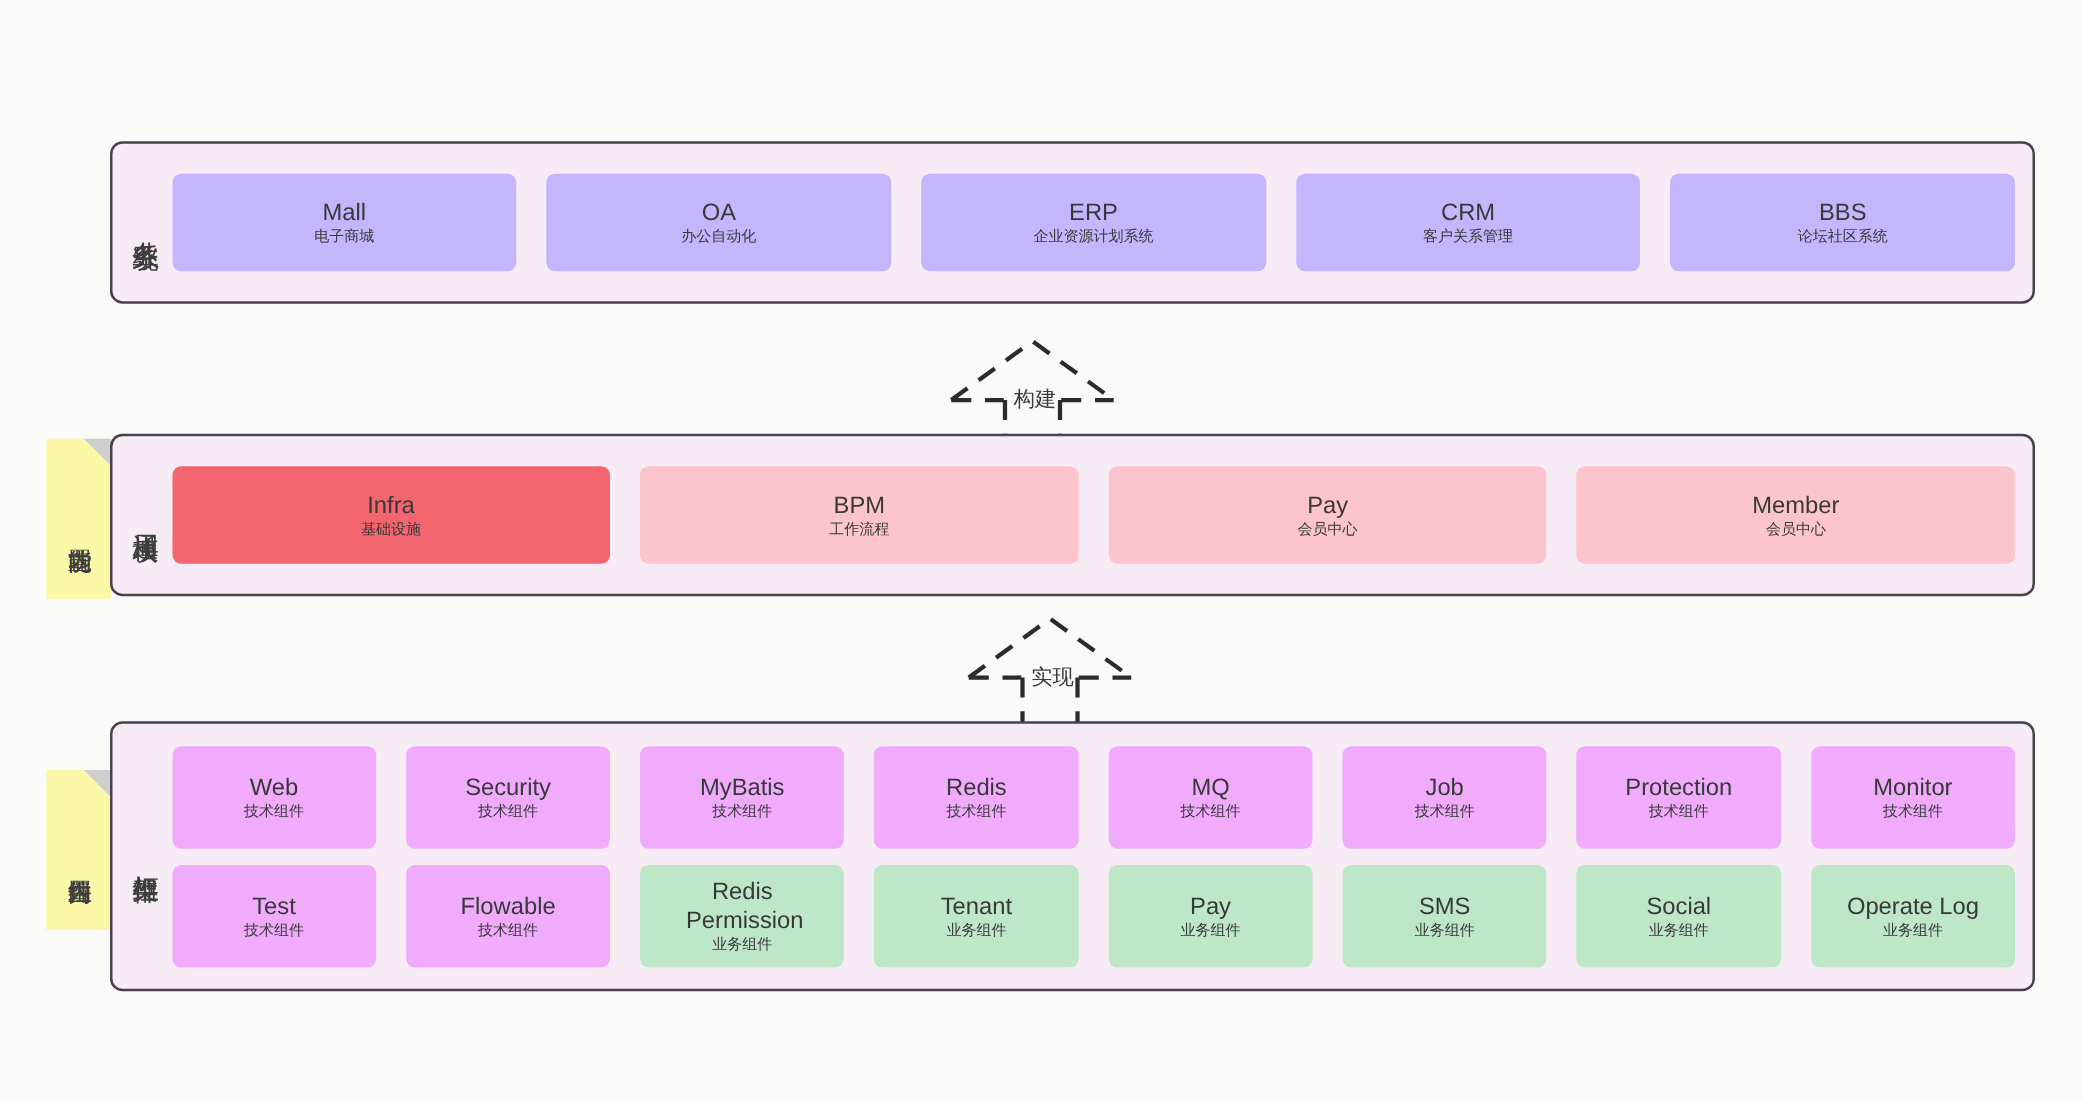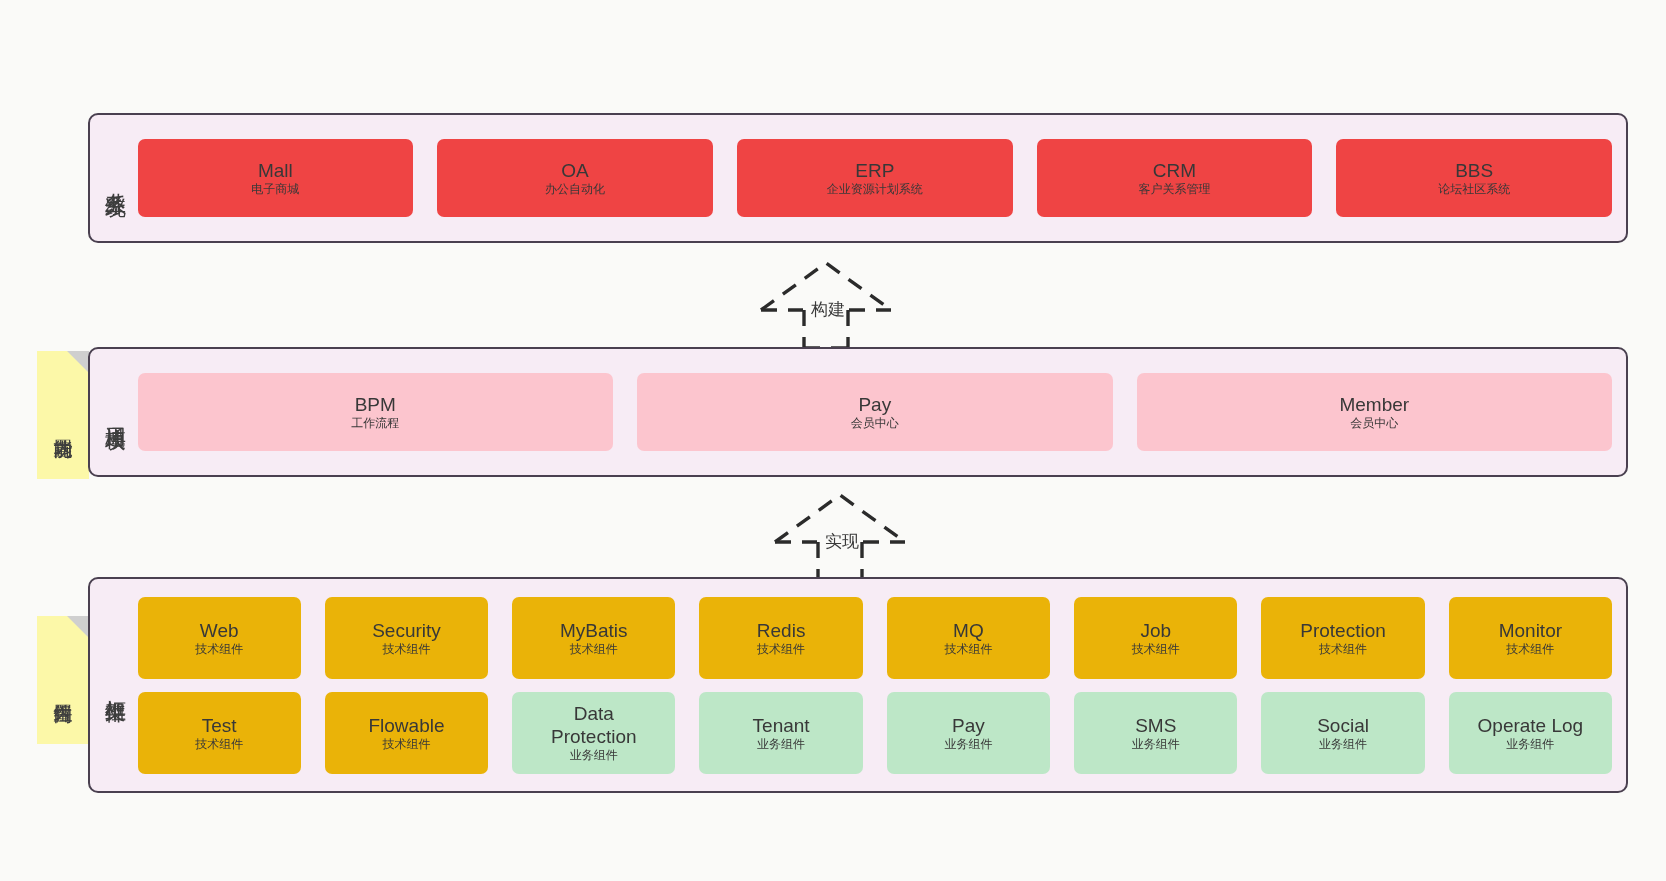--- a/index.html
+++ b/index.html
@@ -74,24 +74,24 @@
   }
   .node .n-en {
     font-size: 19px;
     color: #383838;
   }
   .node .n-cn {
     font-size: 12px;
     color: #383838;
   }
 
-  .t-blue       { background: #ef4444; }
+  .t-blue       { background: #c4b5fd; }
   .t-red        { background: #f4666f; }
   .t-pink       { background: #fcc5ce; }
-  .t-green      { background: #eab308; text-align: center; }
+  .t-green      { background: #f0abfc; text-align: center; }
   .t-lightgreen { background: #bde7c7; }
 
   
   .sticky {
     position: absolute;
     background: #fcf8a8;
     box-sizing: border-box;
     display: flex;
     align-items: center;
     justify-content: center;
@@ -154,41 +154,45 @@
           <span class="n-cn">客户关系管理</span>
         </div>
         <div class="node t-blue">
           <span class="n-en">BBS</span>
           <span class="n-cn">论坛社区系统</span>
         </div>
       </div>
     </div>
   </div>
 
-  <div class="arrow-wrap" style="left:756px; top:258px; width:150px; height:92px;">
+  <div class="arrow-wrap" style="left:756px; top:268px; width:150px; height:92px;">
     <svg width="150" height="92" viewBox="0 0 150 92" aria-hidden="true">
       <polyline points="5,52 70,5 135,52" fill="none" stroke="#2b2b2b" stroke-width="3.4" stroke-dasharray="16,11" stroke-linecap="butt"></polyline>
       <polyline points="5,52 47,52" fill="none" stroke="#2b2b2b" stroke-width="3.4" stroke-dasharray="16,11"></polyline>
       <polyline points="93,52 135,52" fill="none" stroke="#2b2b2b" stroke-width="3.4" stroke-dasharray="16,11"></polyline>
       <line x1="48" y1="52" x2="48" y2="90" stroke="#2b2b2b" stroke-width="3.4" stroke-dasharray="16,11"></line>
       <line x1="92" y1="52" x2="92" y2="90" stroke="#2b2b2b" stroke-width="3.4" stroke-dasharray="16,11"></line>
       <line x1="48" y1="90" x2="92" y2="90" stroke="#2b2b2b" stroke-width="3.4" stroke-dasharray="16,11"></line>
     </svg>
     <span class="arrow-label" style="left:55px; top:40px;">构建</span>
   </div>
 
   <div class="sticky" style="left:37px; top:351px; width:52px; height:128px;">
     <span class="fold"></span>
     <span class="s-label">内置功能</span>
   </div>
 
   <div class="layer" id="layer-common" style="left:88px; top:347px; width:1540px; height:130px;">
     <div class="layer-title">通用模块</div>
     <div class="layer-body">
       <div class="row" style="height:78px;">
+        <div class="node t-red">
+          <span class="n-en">Infra</span>
+          <span class="n-cn">基础设施</span>
+        </div>
         <div class="node t-pink">
           <span class="n-en">BPM</span>
           <span class="n-cn">工作流程</span>
         </div>
         <div class="node t-pink">
           <span class="n-en">Pay</span>
           <span class="n-cn">会员中心</span>
         </div>
         <div class="node t-pink">
           <span class="n-en">Member</span>
@@ -257,21 +261,21 @@
       <div class="row" style="height:82px;">
         <div class="node t-green">
           <span class="n-en">Test</span>
           <span class="n-cn">技术组件</span>
         </div>
         <div class="node t-green">
           <span class="n-en">Flowable</span>
           <span class="n-cn">技术组件</span>
         </div>
         <div class="node t-lightgreen">
-          <span class="n-en" style="max-width:90px;">Data Protection</span>
+          <span class="n-en" style="max-width:90px;">Redis Permission</span>
           <span class="n-cn">业务组件</span>
         </div>
         <div class="node t-lightgreen">
           <span class="n-en">Tenant</span>
           <span class="n-cn">业务组件</span>
         </div>
         <div class="node t-lightgreen">
           <span class="n-en">Pay</span>
           <span class="n-cn">业务组件</span>
         </div>

